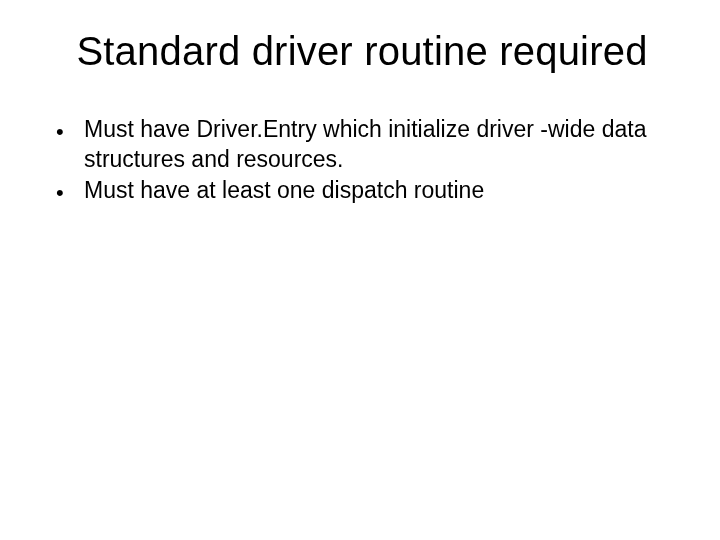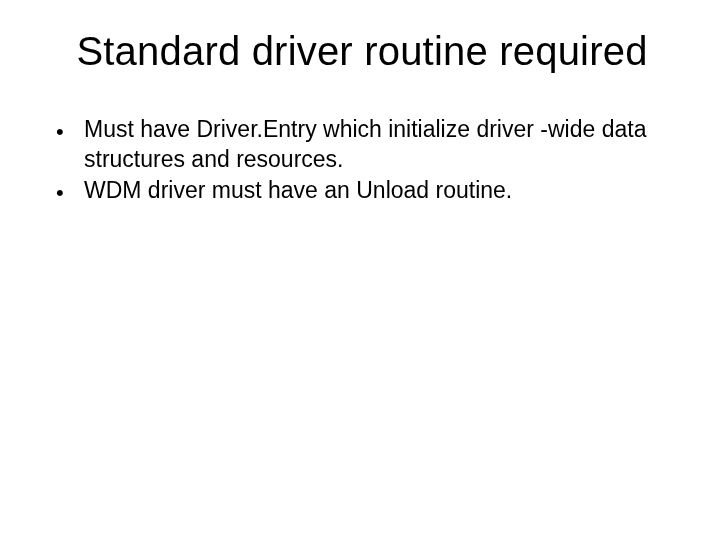--- a/index.html
+++ b/index.html
@@ -48,15 +48,15 @@
     line-height: 1.6;
   }
 </style>
 </head>
 <body>
 
 <div class="slide">
   <h1 class="title">Standard driver routine required</h1>
   <ul class="bullets">
     <li><span>Must have Driver.Entry which initialize driver -wide data structures and resources.</span></li>
-    <li><span>WDM driver must have an Unload routine.</span></li>
+    <li><span>Must have at least one dispatch routine</span></li>
   </ul>
 </div>
 
 </body></html>

